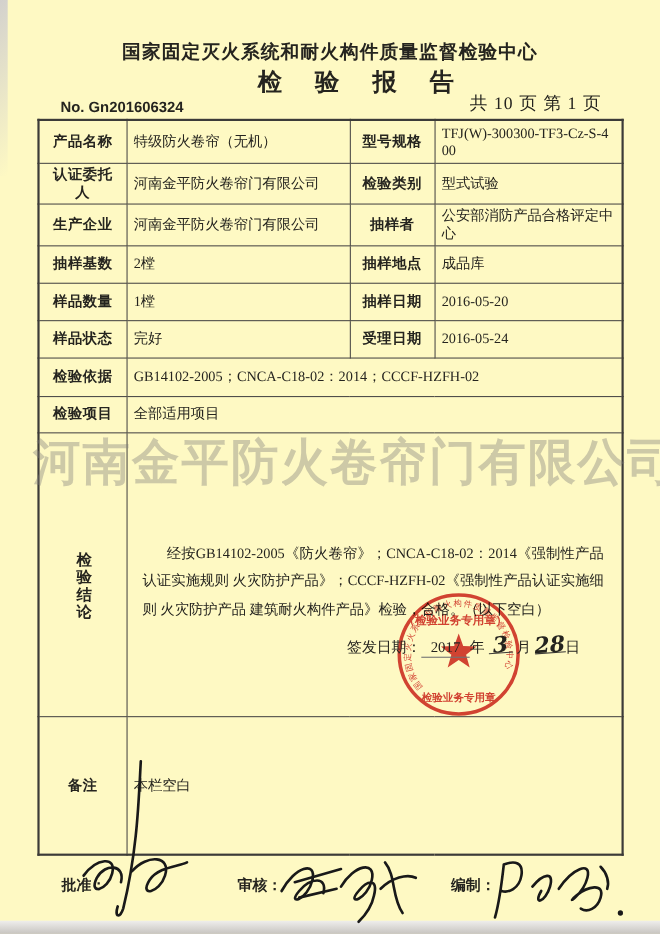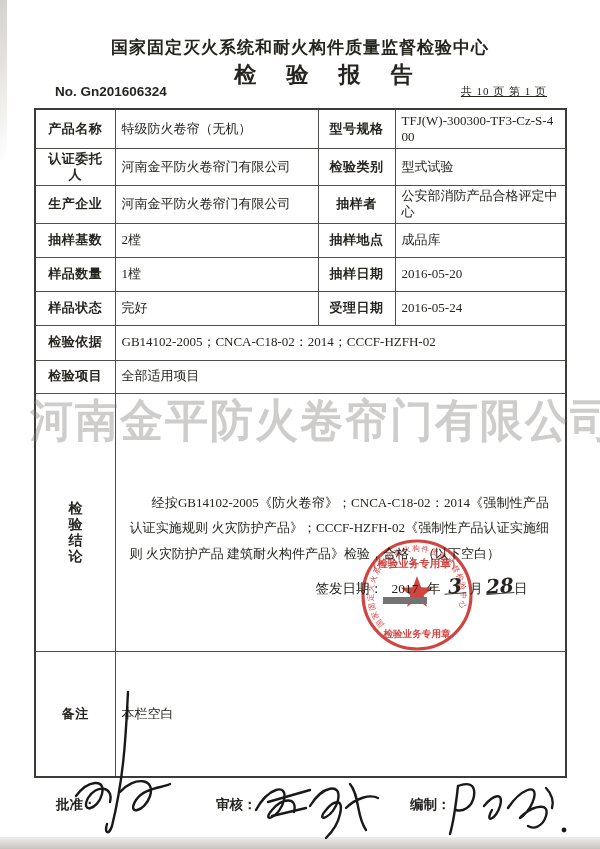--- a/index.html
+++ b/index.html
@@ -3,21 +3,21 @@
 <meta charset="utf-8">
 <style>
   * { margin:0; padding:0; box-sizing:border-box; }
   html,body { width:600px; }
   body{
     font-family:"Liberation Serif","DejaVu Serif",serif;
     background:#e8e6e3;
   }
   .page{
     position:relative; width:600px; height:849px;
-    background:#ffffff; overflow:hidden; color:#25241f;
+    background:#fef9c3; overflow:hidden; color:#25241f;
   }
   
   .edge-bottom{ position:absolute; left:0; bottom:0; width:600px; height:12px;
     background:linear-gradient(#efeeec, #c7c4c0); }
   .edge-left{ position:absolute; left:0; top:0; width:7px; height:160px;
     background:linear-gradient(135deg,#d3d1cd, rgba(250,249,247,0)); }
 
   
   .org-title{
     position:absolute; top:36px; left:0; width:600px; text-align:center;
@@ -29,21 +29,21 @@
     font-family:"Liberation Sans","DejaVu Sans",sans-serif;
     font-weight:bold; font-size:22px; letter-spacing:12px; text-indent:12px;padding-left:47px;
   }
   .no-row{
     position:absolute; top:84px; left:55px; width:492px;
     display:flex; justify-content:space-between; align-items:flex-end;
     font-size:13.5px;
     gap:48px;
   }
   .report-no{ font-family:"Liberation Sans","DejaVu Sans",sans-serif; font-weight:bold; }
-  .page-info{ font-size:11px; letter-spacing:1px;text-decoration:underline; }
+  .page-info{ font-size:16px; letter-spacing:1px; }
 
   
   table.main{
     position:absolute; left:34px; top:108px; width:531px;
     border-collapse:collapse; table-layout:fixed;
     border:2px solid #3c3b38;
   }
   table.main td{
     border:1px solid #504e4a; font-size:13px; vertical-align:middle;
     padding:2px 6px; line-height:1.25;
@@ -62,21 +62,21 @@
   }
   td.concl-cell{ position:relative; vertical-align:top; padding:0; }
   .concl-text{
     padding:12px 10px 0 8px; text-indent:1.7em; text-align:justify;
     font-size:13px; line-height:25.5px;
   }
   .issue-line{
     position:absolute; left:200px; top:186px; z-index:6;
     font-size:13.5px; white-space:nowrap;
   }
-  .blank{ display:inline-block; border-bottom:7px solid #737373; text-align:center; }
+  .blank{ display:inline-block; border-bottom:1px solid #737373; text-align:center; }
   .blank.year{ min-width:44px; }
   .hand{
     font-family:"DejaVu Serif","Liberation Serif",serif; font-style:italic;
     font-size:20px; font-weight:bold; line-height:13px;
     display:inline-block; transform:rotate(-4deg); min-width:22px;
     border-bottom:1px solid #3a3936; text-align:center;
   }
   td.remark-val{ vertical-align:top; padding-top:8px; padding-left:10px; }
 
   

